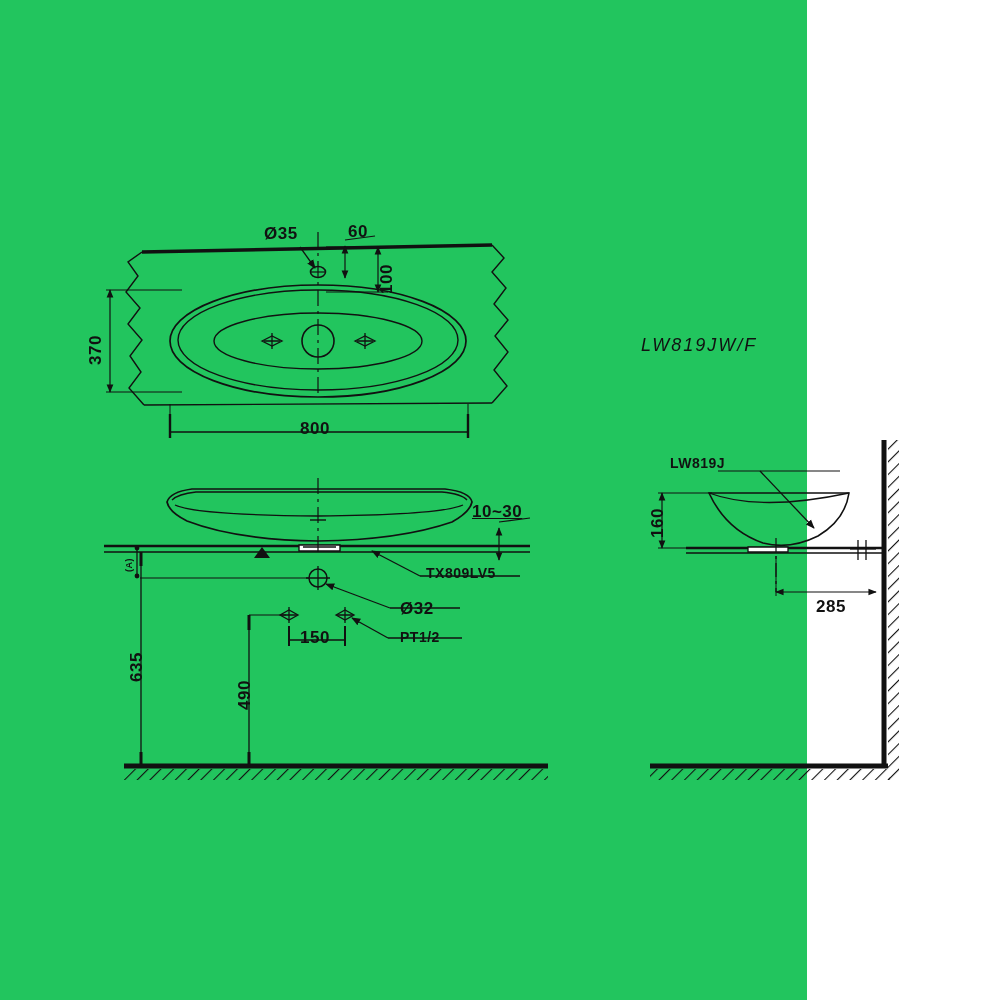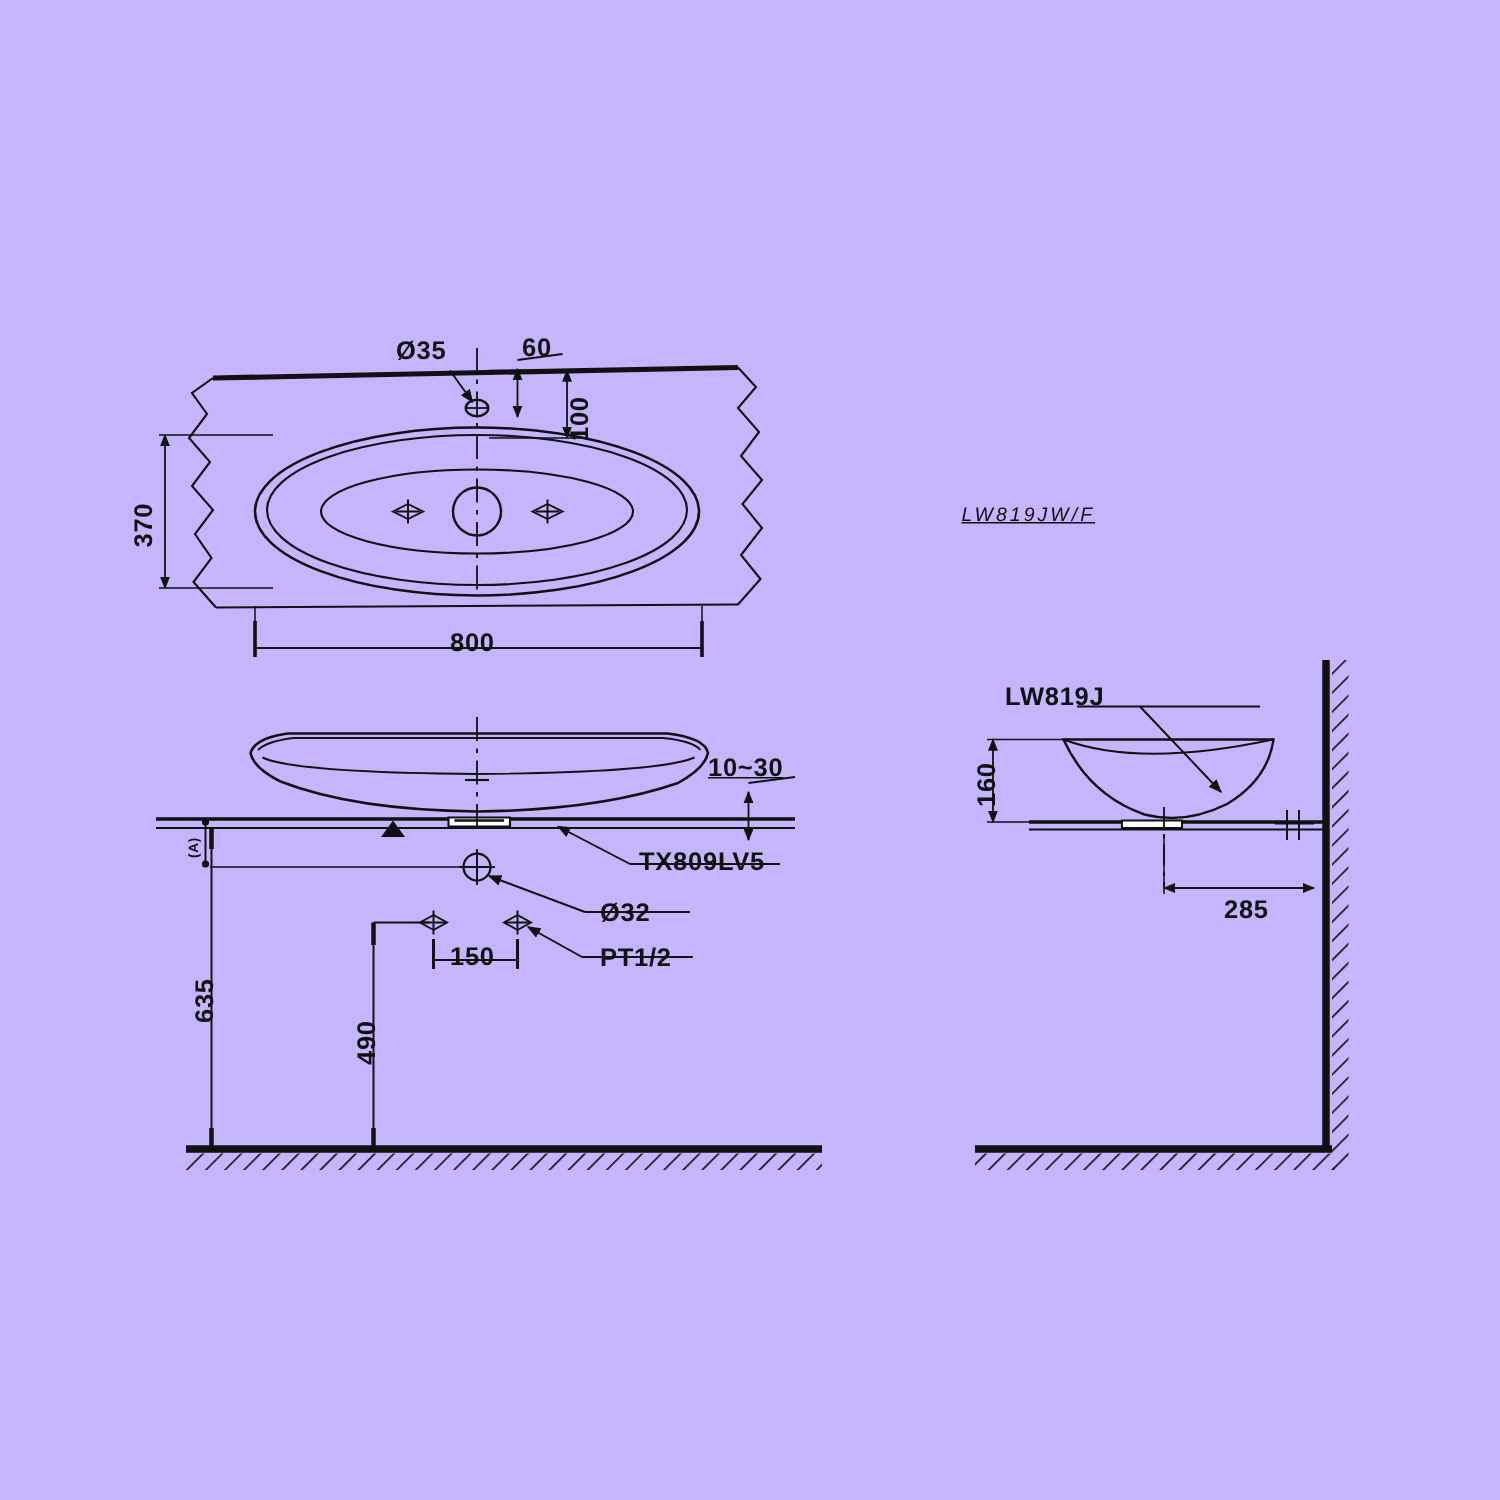--- a/index.html
+++ b/index.html
@@ -9,52 +9,51 @@
   }
   body {
     width: 1000px;
     height: 1000px;
     font-family: "Liberation Sans", sans-serif;
     color: #000000;
     overflow: hidden;
   }
   #sheet {
     position: relative;
-    width: 1000px;
+    width: 807px;
     height: 1000px;
-    background: #c4b5fd;
+    background: #22c55e;
   }
   #drawing {
     position: absolute;
     left: 0;
     top: 0;
     width: 1000px;
     height: 1000px;
   }
   .lbl {
     position: absolute;
     font-family: "Liberation Sans", sans-serif;
     color: #111111;
     white-space: nowrap;
     letter-spacing: 0.5px;
   }
   .dim {
     font-size: 17px;
     font-weight: 700;
   }
   .tag {
-    font-size: 17px;
+    font-size: 14px;
     font-weight: 600;
   }
   .model {
-    font-size: 13px;
+    font-size: 18px;
     font-style: italic;
     letter-spacing: 2px;
     font-weight: 500;
-    text-decoration: underline;
   }
   .rot90 {
     transform: rotate(-90deg);
     transform-origin: left top;
   }
   .tiny {
     font-size: 9px;
     font-weight: 700;
   }
 </style>

